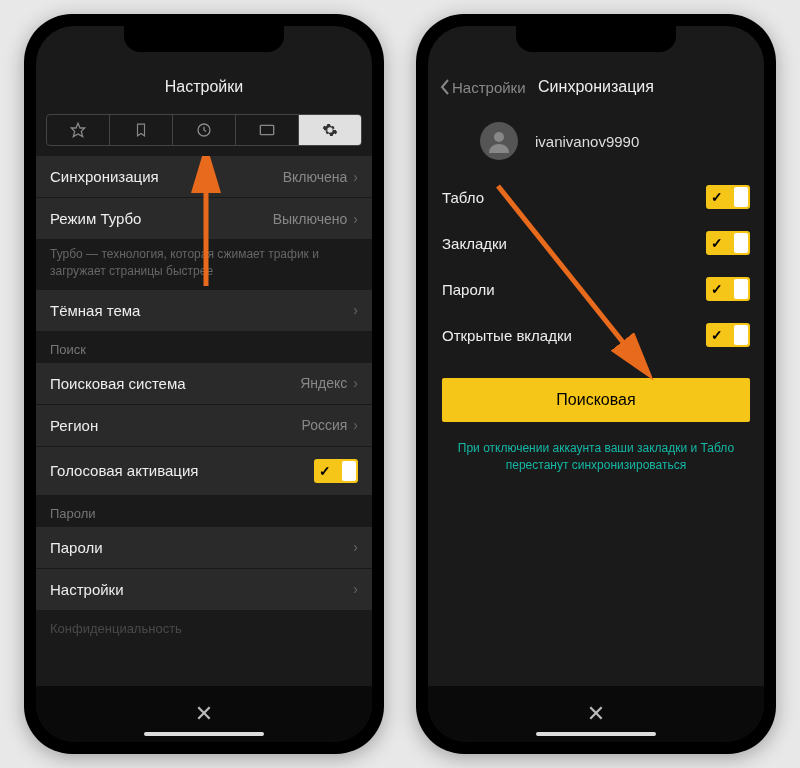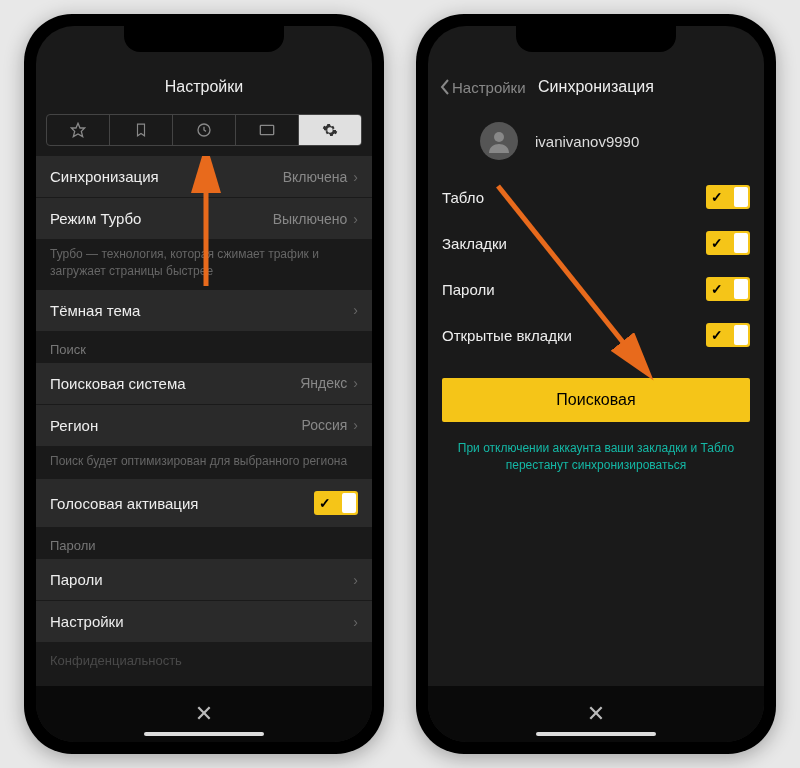--- a/index.html
+++ b/index.html
@@ -242,21 +242,20 @@
             <span class="chevron">›</span>
           </span>
       </div>
       <div class="row">
         <span>Регион</span>
         <span class="value">
             <span>Россия</span>
             <span class="chevron">›</span>
           </span>
       </div>
-      <div class="hint">Поиск будет оптимизирован для выбранного региона</div>
       <div class="row">
         <span>Голосовая активация</span>
         <div class="toggle">
             <span class="check">✓</span>
             <span class="knob"></span>
           </div>
       </div>
       <div class="section-label">Пароли</div>
       <div class="row">
         <span>Пароли</span>

